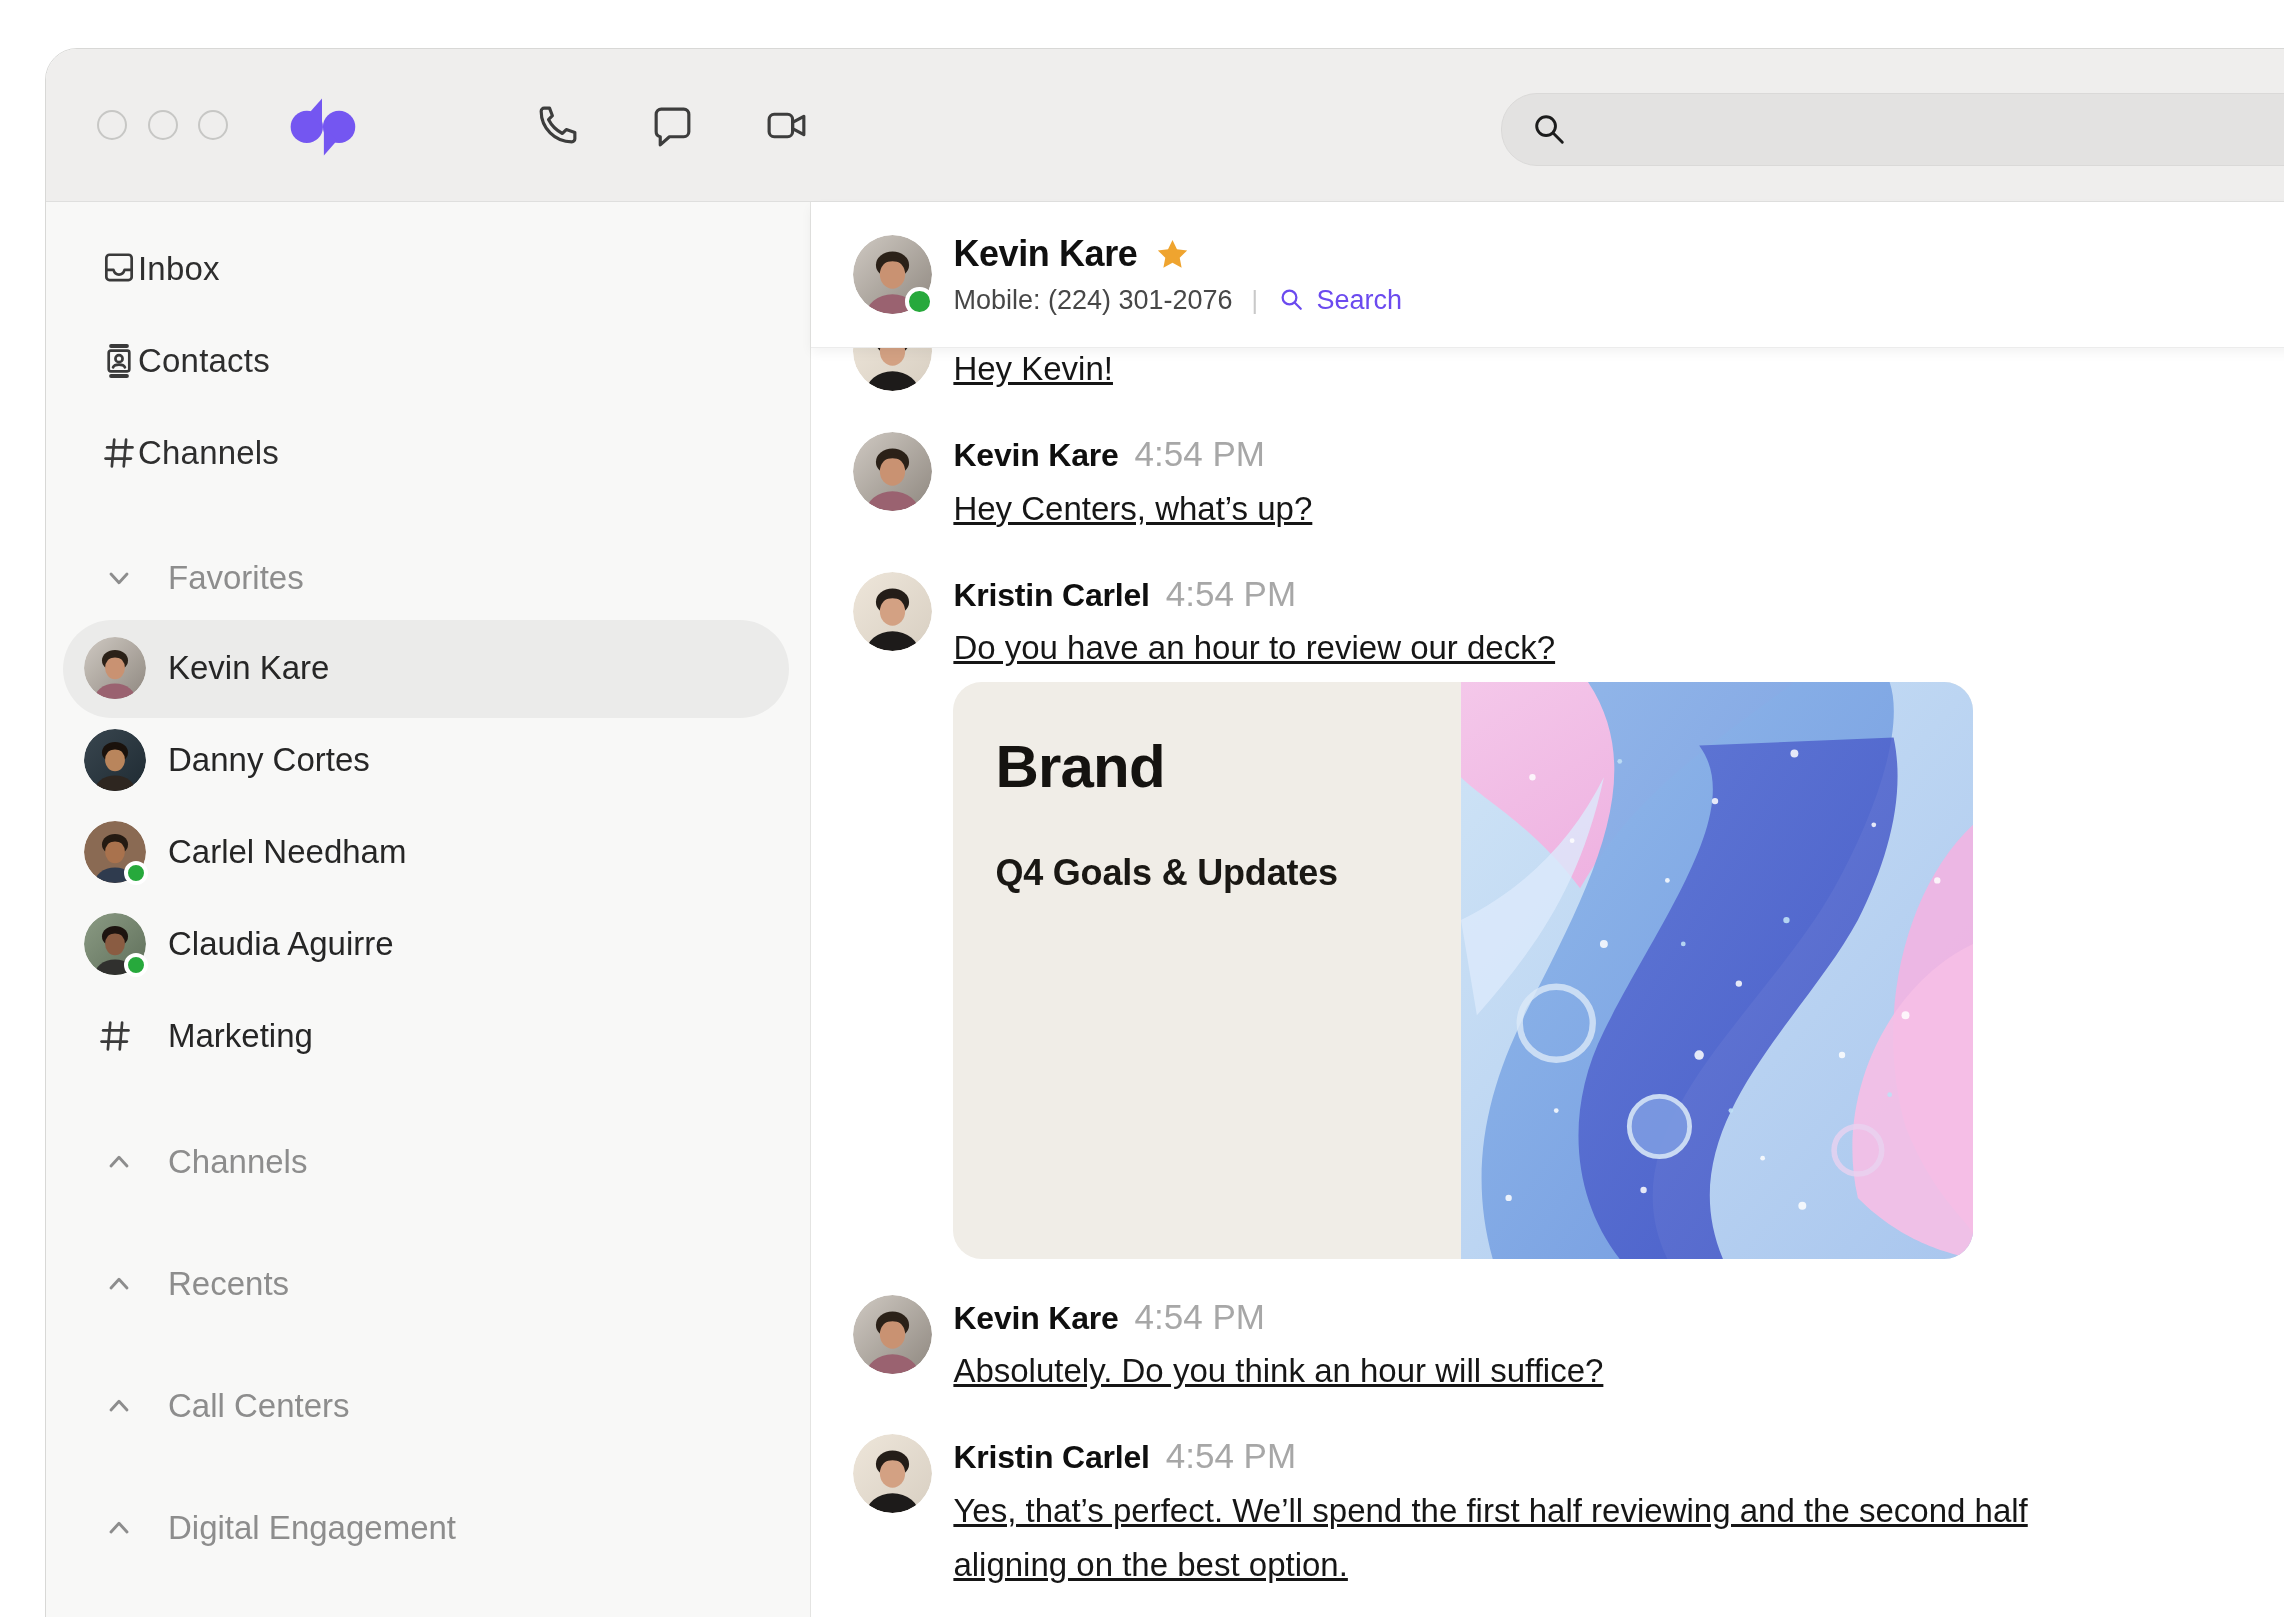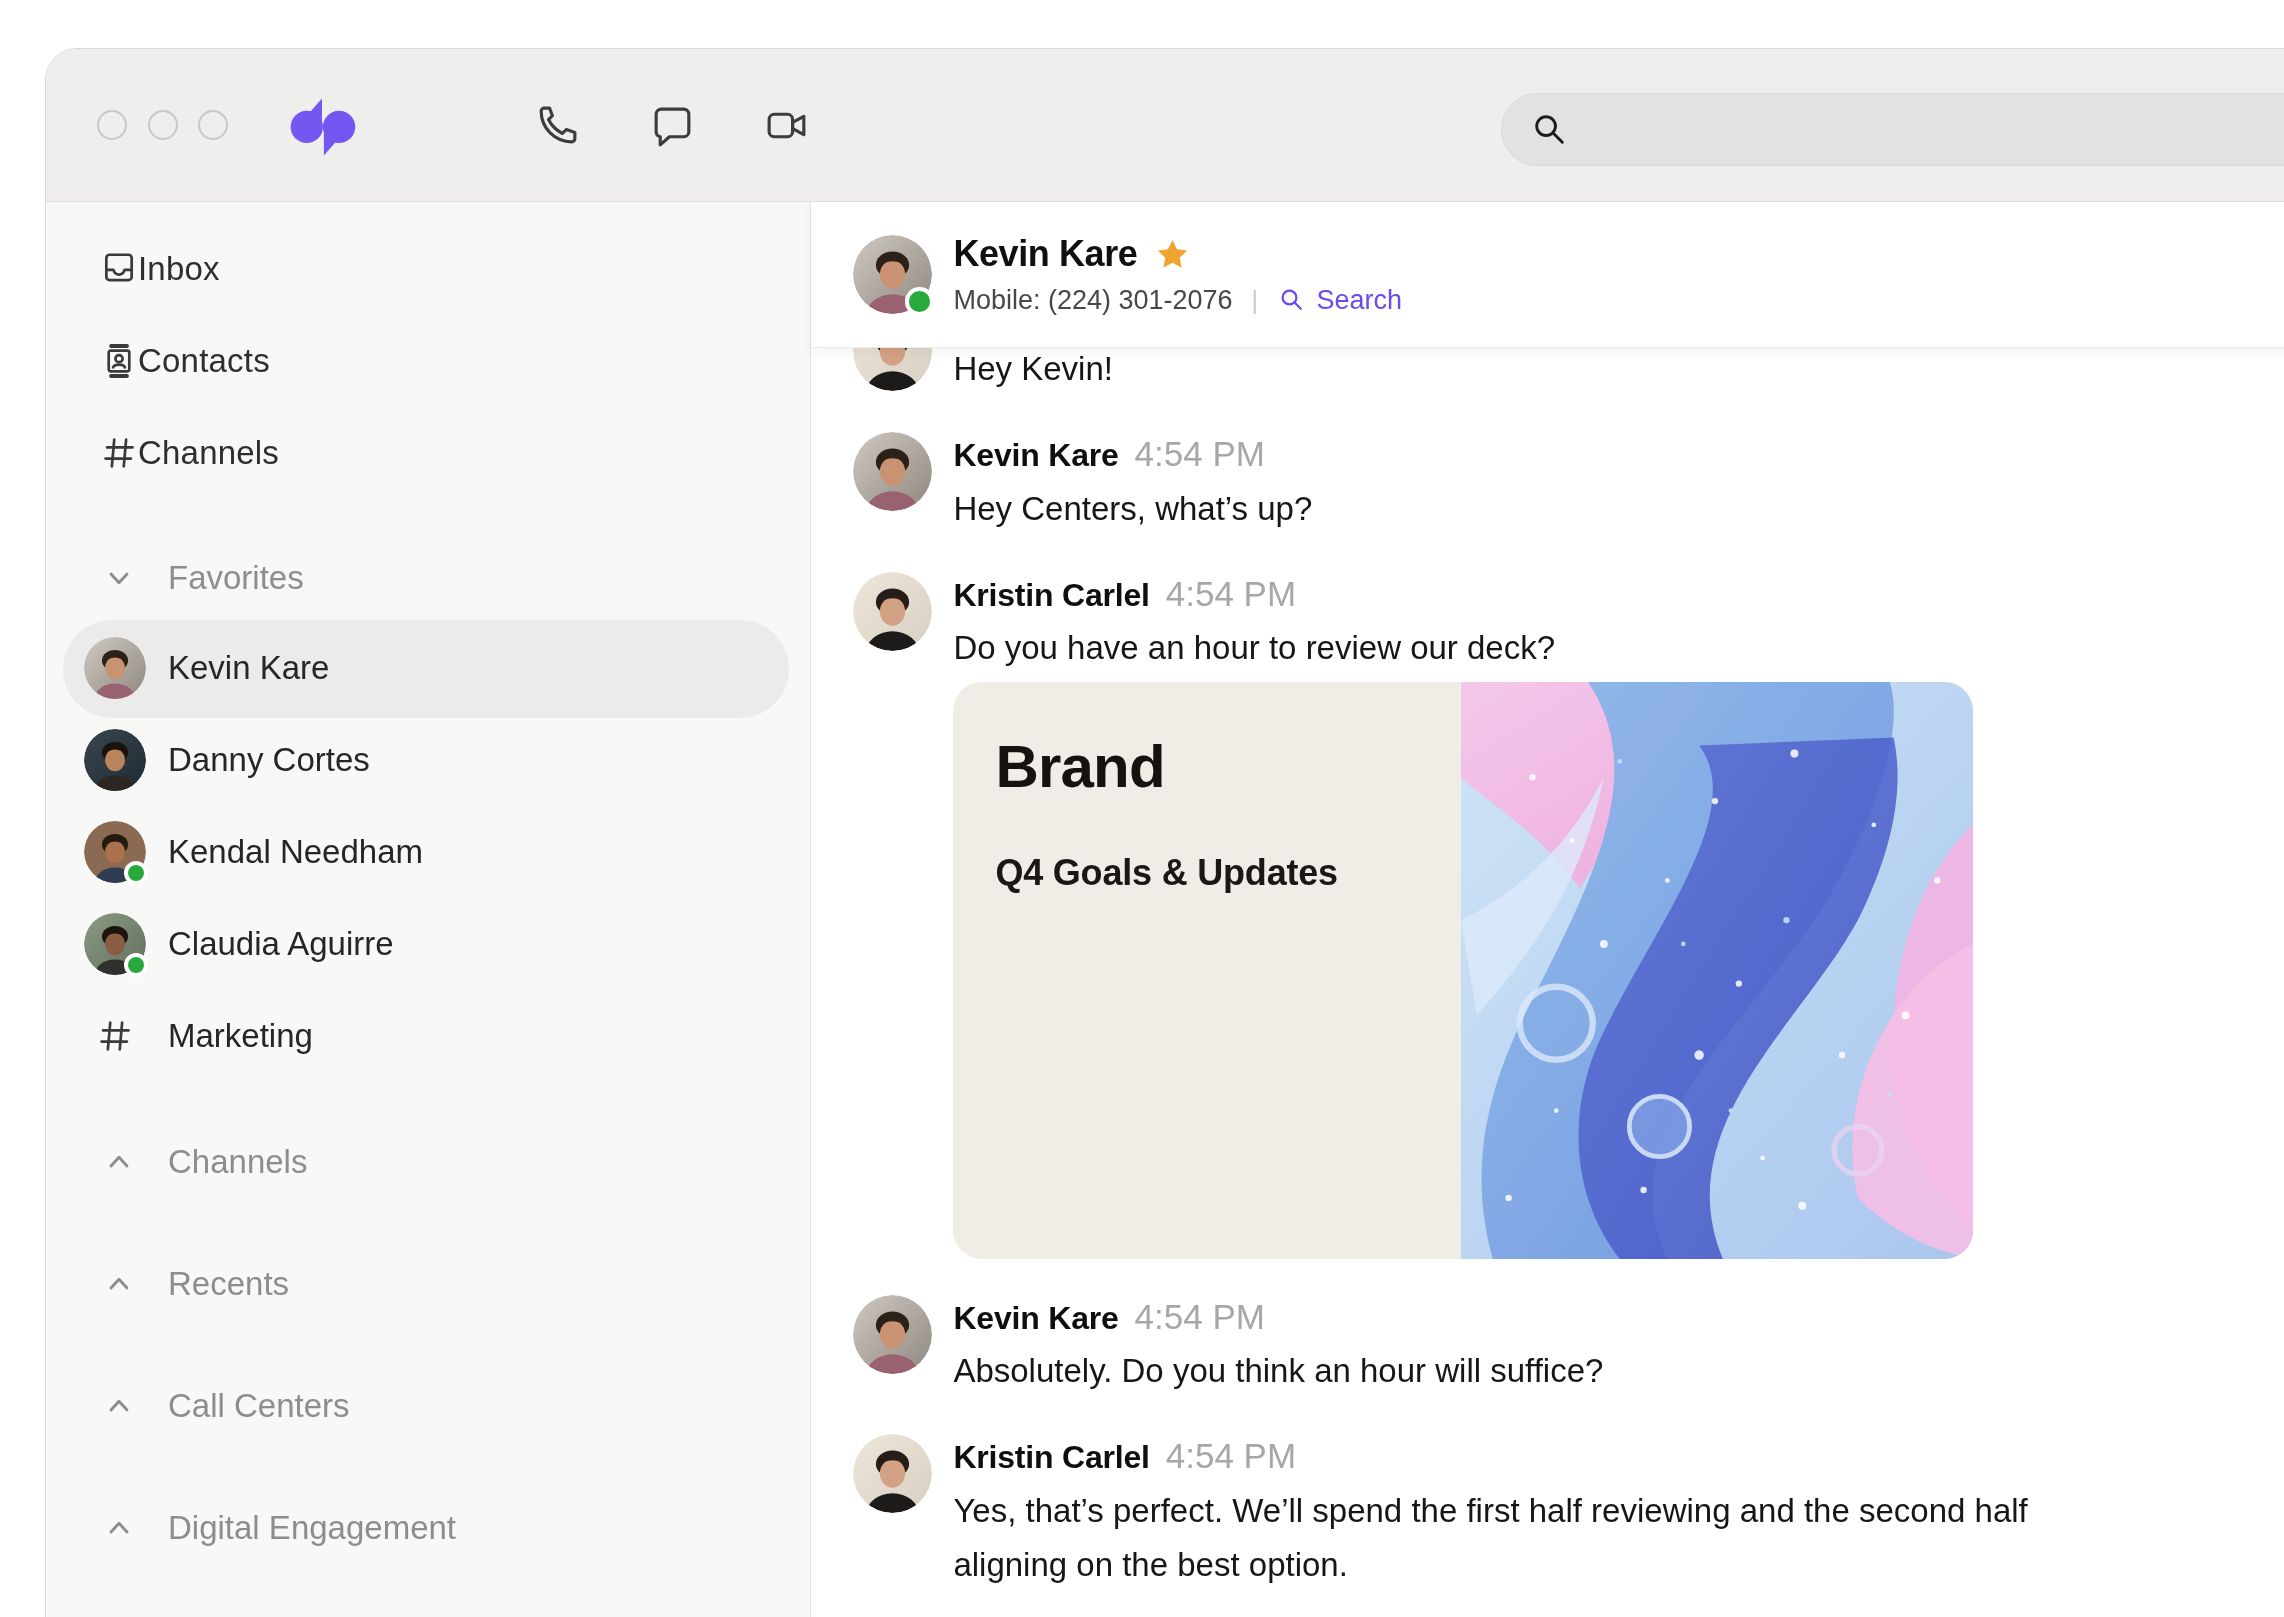--- a/index.html
+++ b/index.html
@@ -64,21 +64,21 @@
 
   .messages { flex: 1; overflow: hidden; position: relative; padding-left: 42px; padding-top: 0; }
   .msg { display: flex; margin-top: 36px; }
   .msg.first { margin-top: -6.3px; }
   .msg .av { width: 79px; height: 79px; flex: 0 0 79px; }
   .msg.first .av { margin-top: -30px; }
   .msg-body { margin-left: 21.4px; min-width: 0; }
   .msg-head { display: flex; align-items: baseline; gap: 16px; line-height: 44px; }
   .msg-author { font-size: 32px; font-weight: 700; color: #0f0f0f; letter-spacing: -0.2px; }
   .msg-time { font-size: 35px; color: #a7a7a7; }
-  .msg-text { font-size: 33px; color: #161616; line-height: 54px; max-width: 1094px; margin-top: 4.8px; }
+  .msg-text { font-size: 33px; color: #161616; line-height: 54px; max-width: 1094px; margin-top: 4.8px; text-decoration: underline; }
   .msg.first .msg-text { margin-top: 0; }
 
   .attachment { margin-top: 6.3px; width: 1020px; height: 577px; border-radius: 28.6px; overflow: hidden;
     display: flex; background: #f0ede7; cursor: pointer; }
   .att-left { width: 508px; flex: 0 0 508px; padding: 40px 32px 16px 42px; }
   .att-title { font-size: 60px; line-height: 89px; font-weight: 700; color: #151310; letter-spacing: -0.8px; }
   .att-sub { margin-top: 41px; font-size: 36px; font-weight: 700; color: #1a1814; letter-spacing: -0.2px; }
   .att-art { flex: 1; }
   .att-art svg { width: 100%; height: 100%; display: block; }
 
@@ -245,21 +245,21 @@
                   <g clip-path="url(#clip3)">
                     <rect width="100" height="100" fill="url(#g3)"></rect>
                     <ellipse cx="50" cy="103" rx="34" ry="28" fill="#2f3b4e"></ellipse>
                     <ellipse cx="50" cy="38" rx="21" ry="17" fill="#241a12"></ellipse>
                     <ellipse cx="50" cy="50" rx="16" ry="18" fill="#a9724d"></ellipse>
                     <path d="M31 44 a19 16 0 0 1 38 0 a22 22 0 0 0 -38 0 Z" fill="#241a12"></path>
                   </g>
                 </svg>
                 <span class="presence sm"></span>
               </div>
-              <span class="lbl">Kendal Needham</span>
+              <span class="lbl">Carlel Needham</span>
             </div>
             <div class="fav-item">
               <div class="av av-holder">
                 <svg class="avatar-svg" viewBox="0 0 100 100">
                   <defs>
                     <clipPath id="clip4">
                       <circle cx="50" cy="50" r="50"></circle>
                     </clipPath>
                     <linearGradient id="g4" x1="0" y1="0" x2="1" y2="1">
                       <stop offset="0" stop-color="#8b9b84"></stop>

